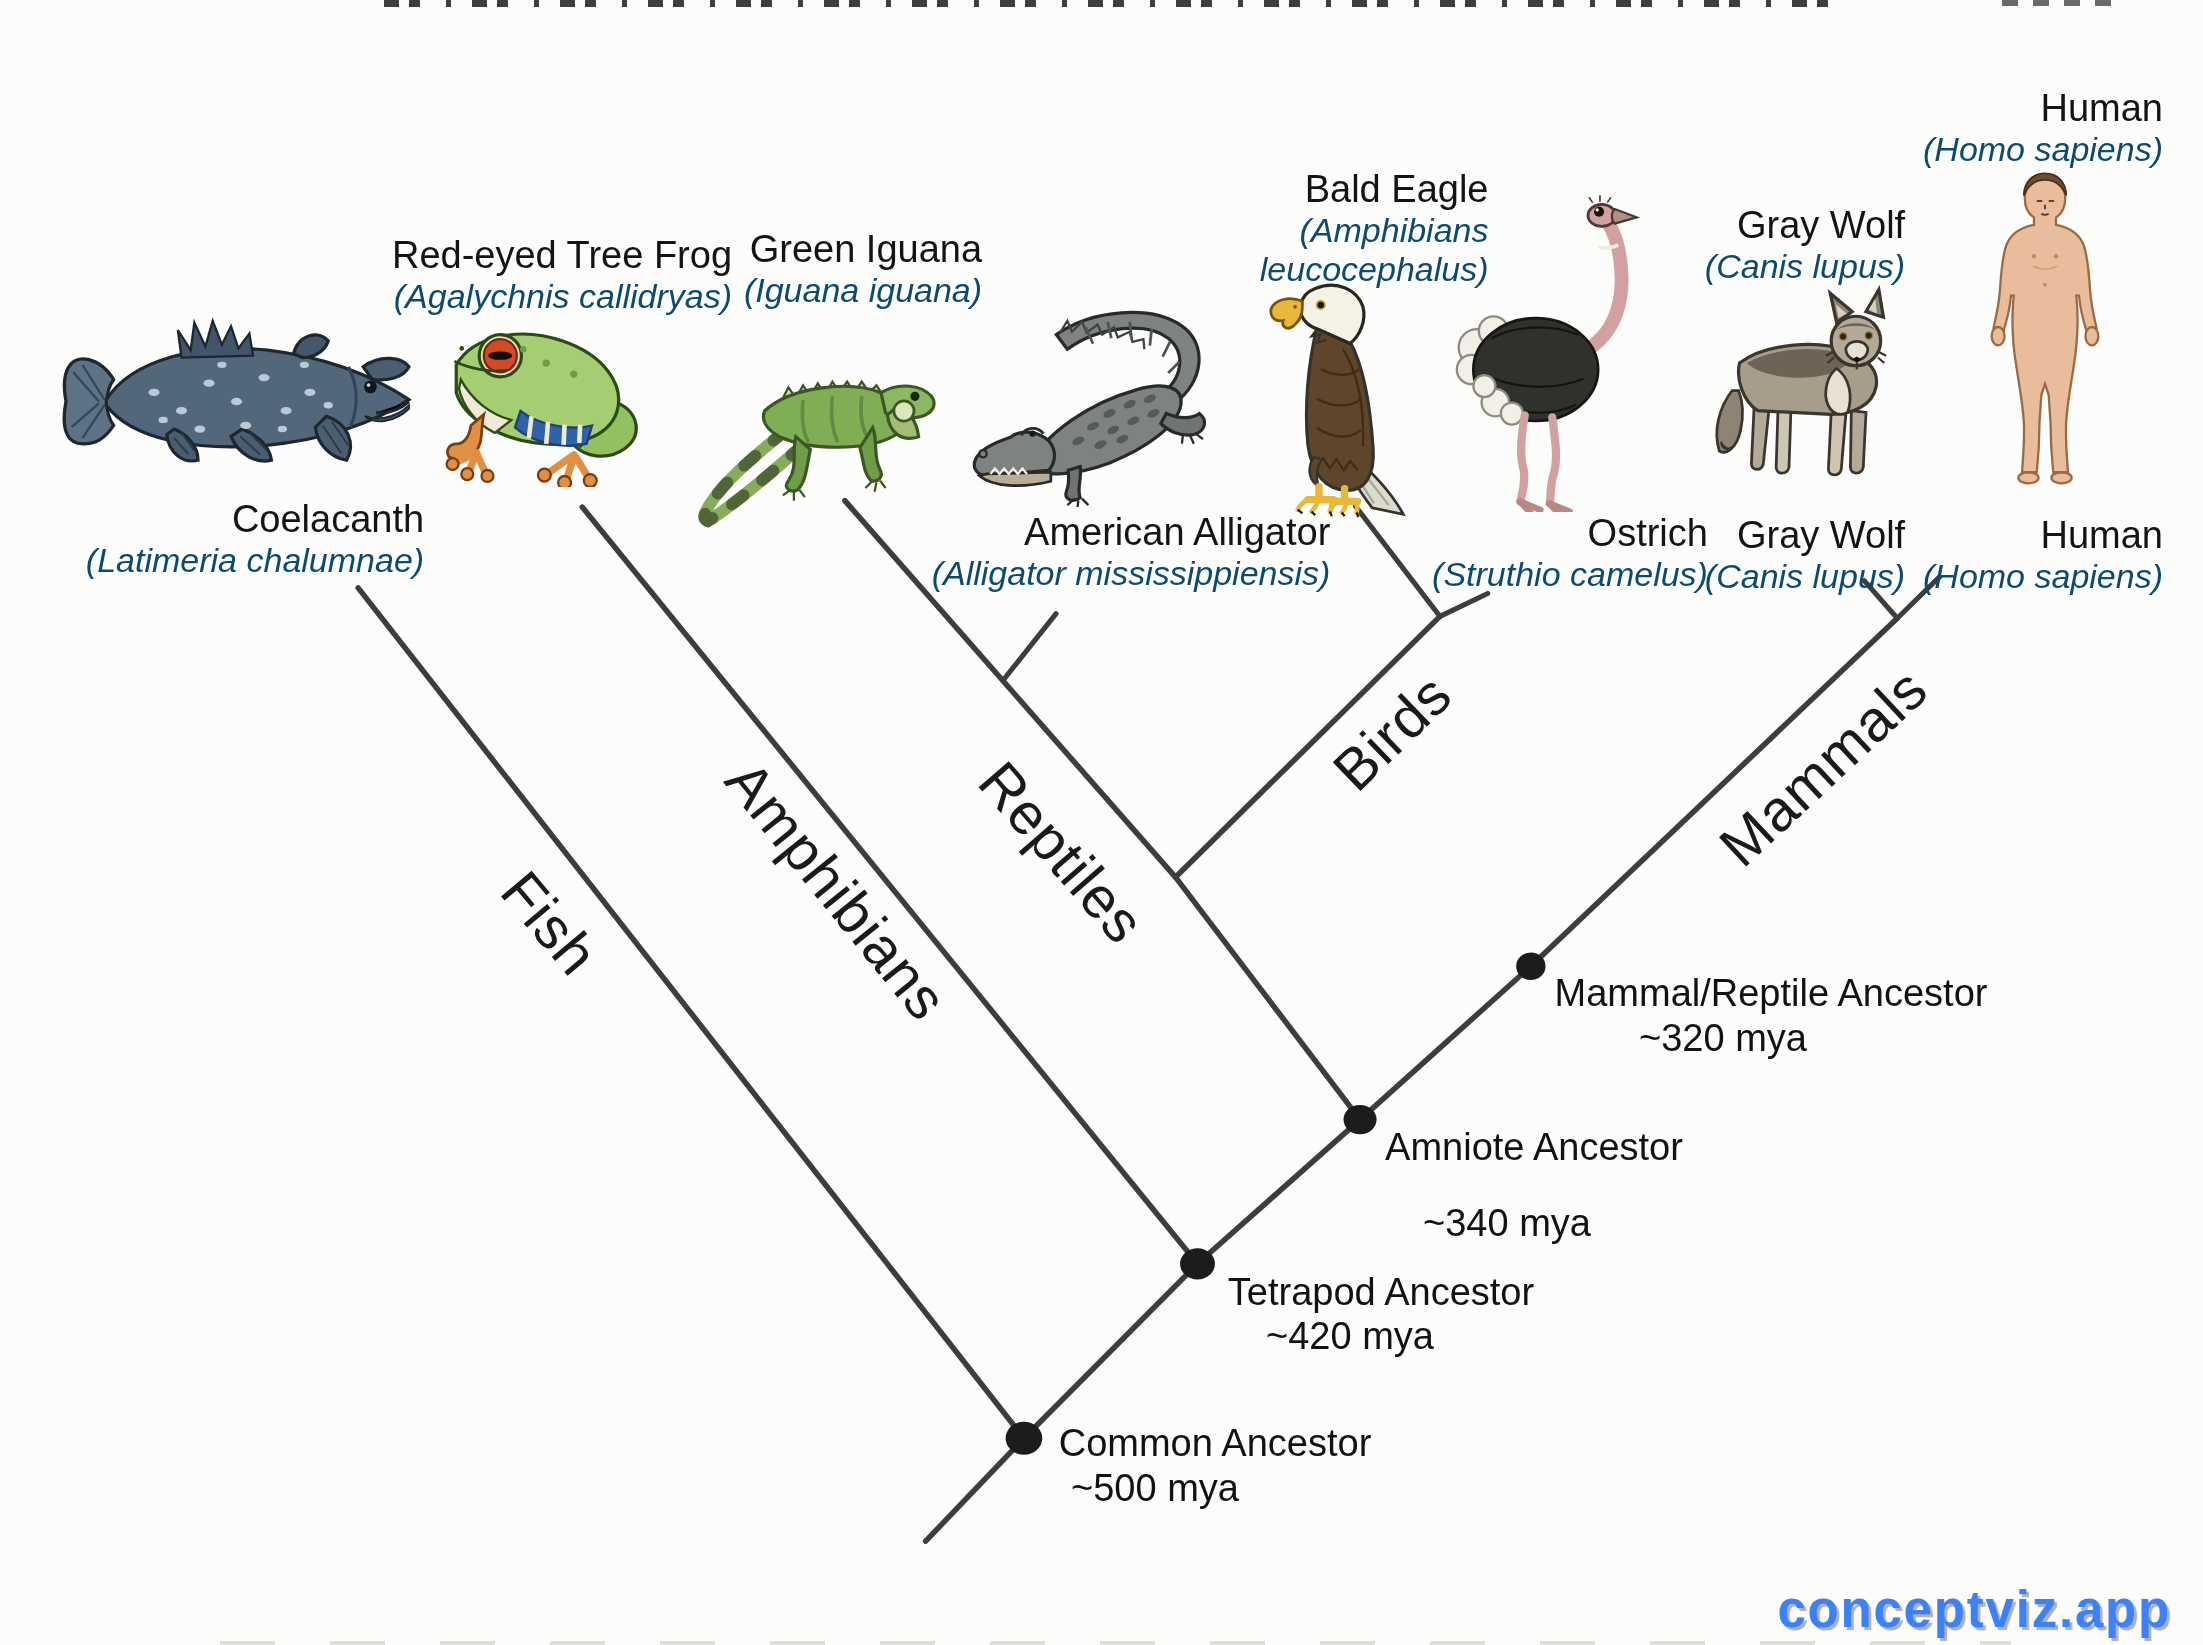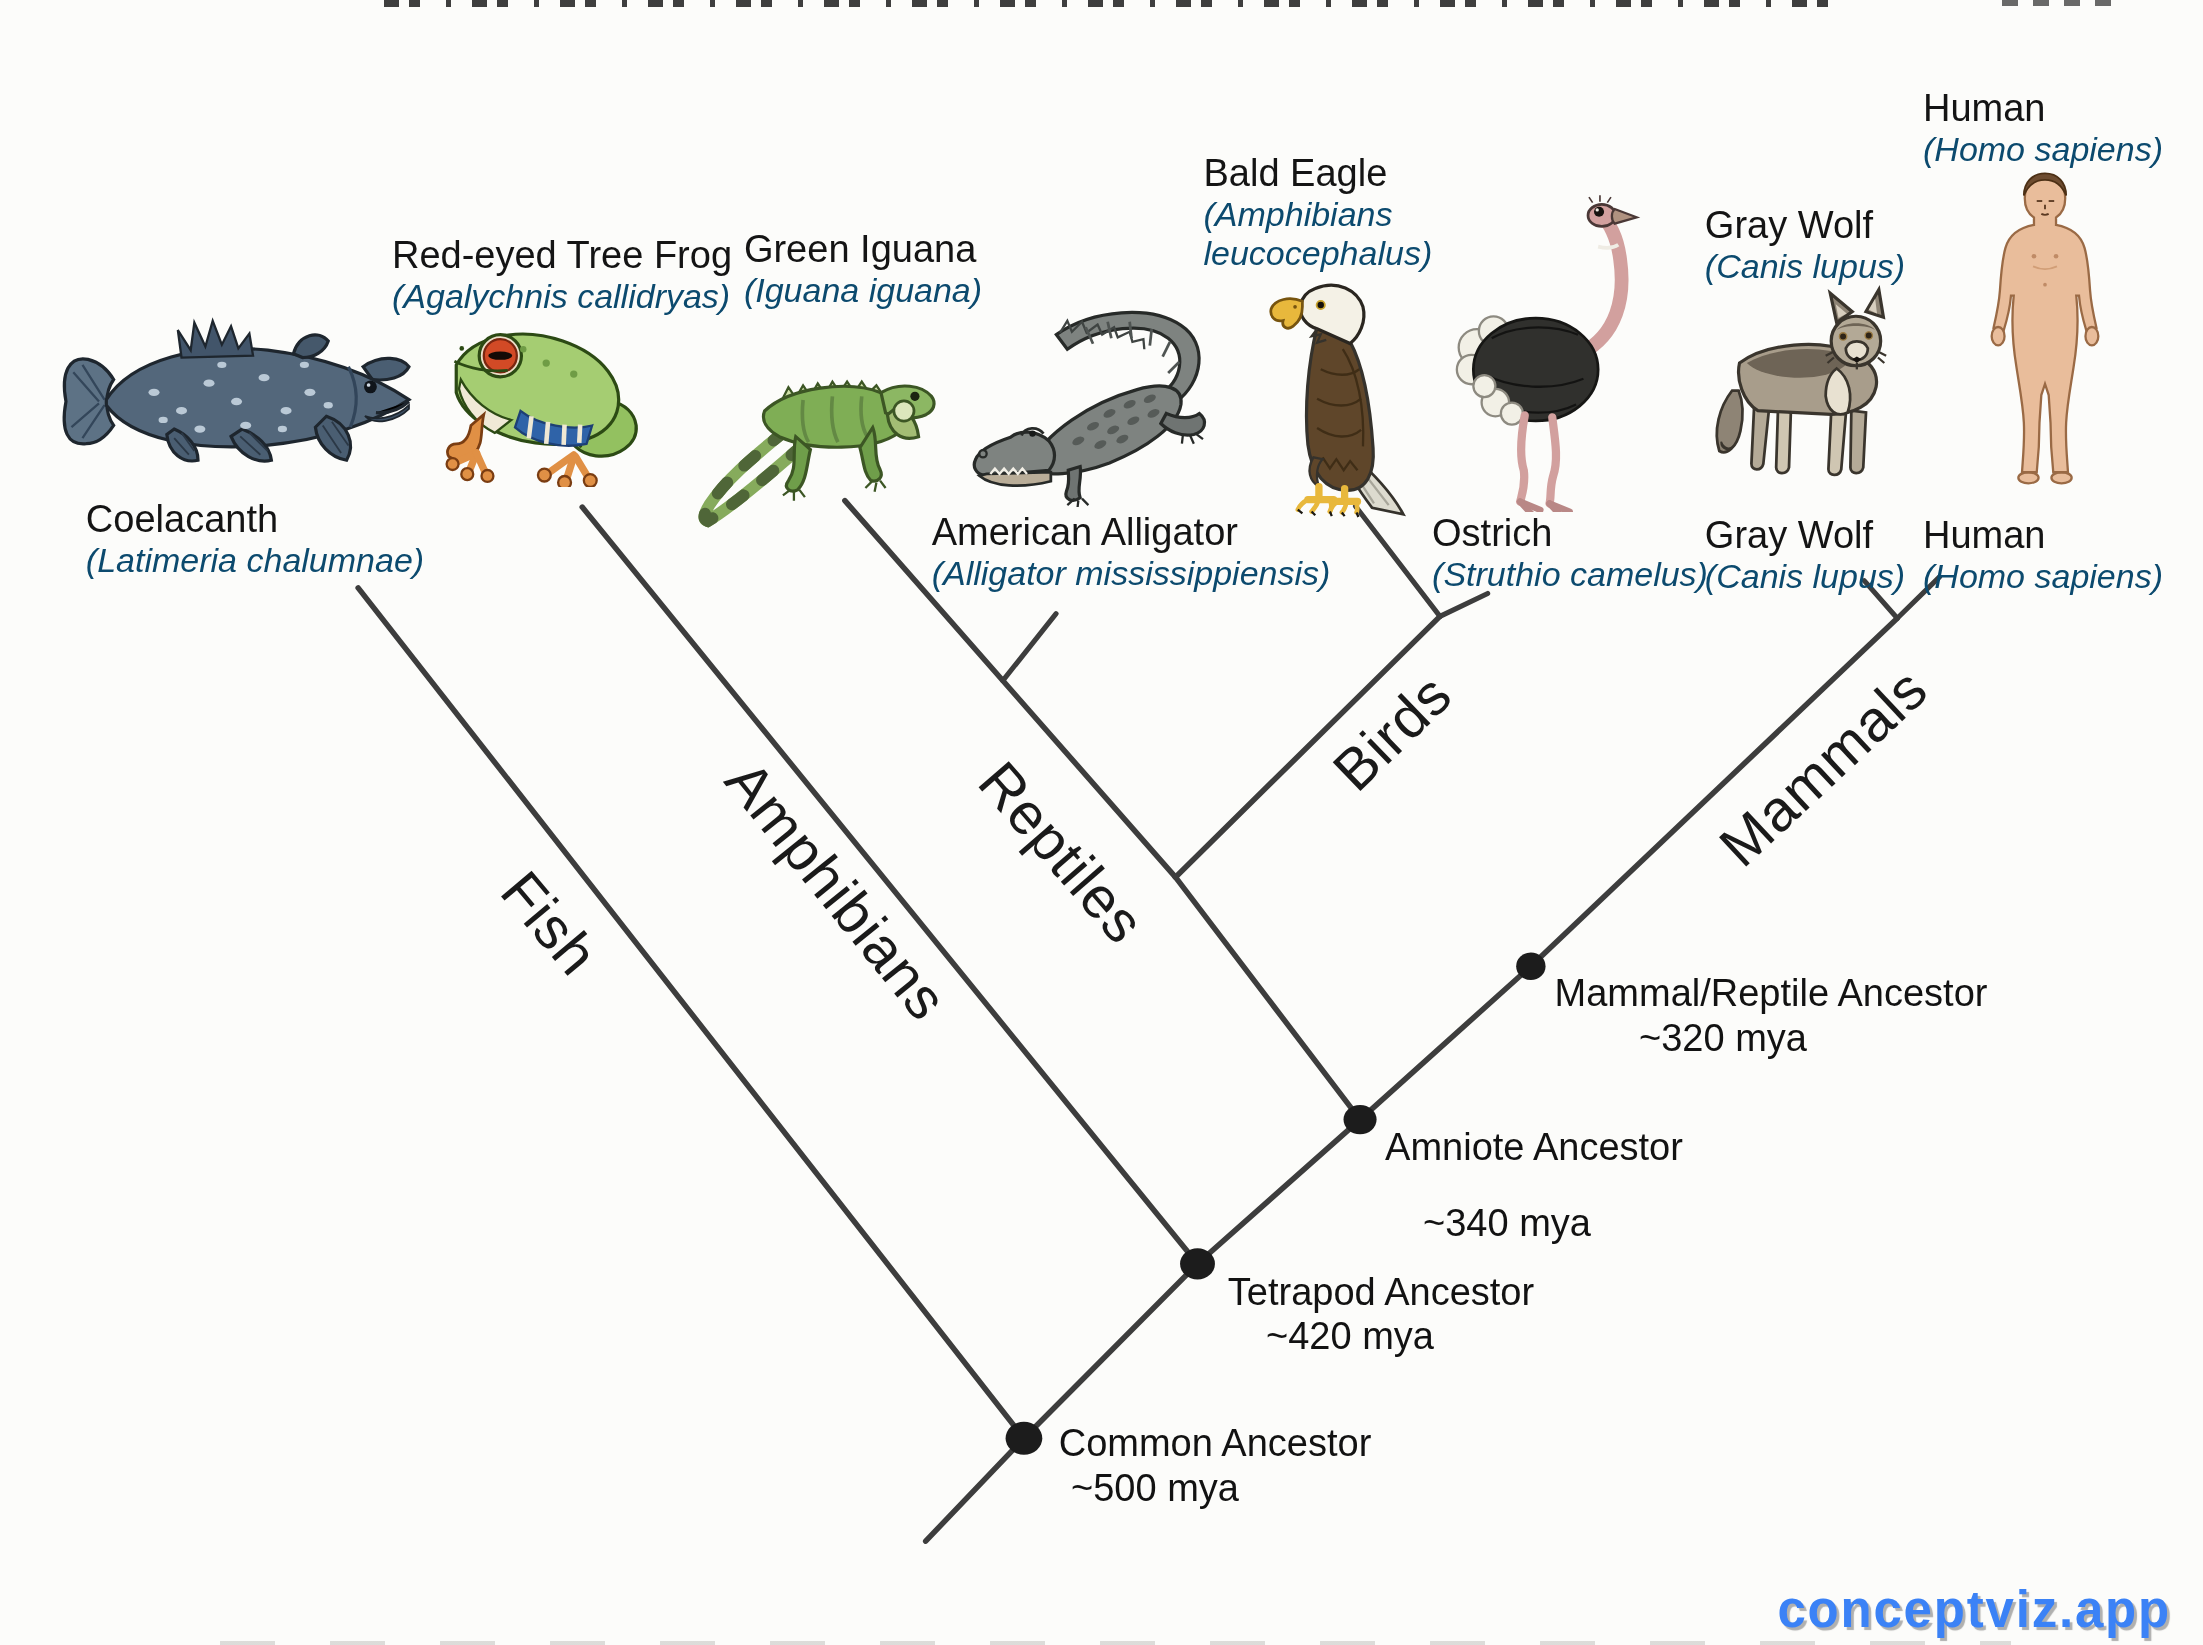--- a/index.html
+++ b/index.html
@@ -3,21 +3,21 @@
 <meta charset="utf-8">
 <style>
   html,body{margin:0;padding:0;background:#e9e9e7;}
   #stage{
     position:relative;width:2204px;height:1646px;background:#fcfcfa;
     font-family:"Liberation Sans", sans-serif;color:#161616;overflow:hidden;
   }
   svg{display:block}
   #tree{position:absolute;left:0;top:0;}
   .animal{position:absolute;}
-  .lbl{position:absolute;transform:translateX(-50%);text-align:left;white-space:nowrap;}
+  .lbl{position:absolute;transform:translateX(-50%);text-align:right;white-space:nowrap;}
   .lbl .common{font-size:38px;line-height:43px;font-weight:400;color:#141414;}
   .lbl .sci{font-size:34px;line-height:39px;font-style:italic;color:#0c4a6e;}
   .lbl.narrow .sci{white-space:normal;max-width:285px;margin:0 auto;}
   .anc{position:absolute;transform:translateX(-50%);font-size:38px;line-height:42px;white-space:nowrap;color:#121212;}
   .clade{position:absolute;font-size:58px;letter-spacing:0.9px;color:#1a1a1a;white-space:nowrap;
          transform:translate(-50%,-50%) rotate(var(--r));}
   #watermark{position:absolute;right:33px;bottom:7.3px;font-size:51px;font-weight:700;letter-spacing:1.8px;
              color:#3b82f6;text-shadow:2.8px 2.8px 0.9px rgba(125,125,125,.6);}
   .edge{position:absolute;}
   #edge-top{left:384px;top:0;width:1460px;height:7.3px;opacity:.85;
@@ -365,21 +365,21 @@
   <div class="lbl" style="left:863px;top:228px">
     <div class="common">Green Iguana</div>
     <div class="sci">(Iguana iguana)</div>
   </div>
 
   <div class="lbl" style="left:1131px;top:511px">
     <div class="common">American Alligator</div>
     <div class="sci">(Alligator mississippiensis)</div>
   </div>
 
-  <div class="lbl narrow" style="left:1346px;top:152px">
+  <div class="lbl narrow" style="left:1346px;top:168px">
     <div class="common">Bald Eagle</div>
     <div class="sci">(Amphibians leucocephalus)</div>
   </div>
 
   <div class="lbl" style="left:1570px;top:512px">
     <div class="common">Ostrich</div>
     <div class="sci">(Struthio camelus)</div>
   </div>
 
   <div class="lbl" style="left:1805px;top:204px">

